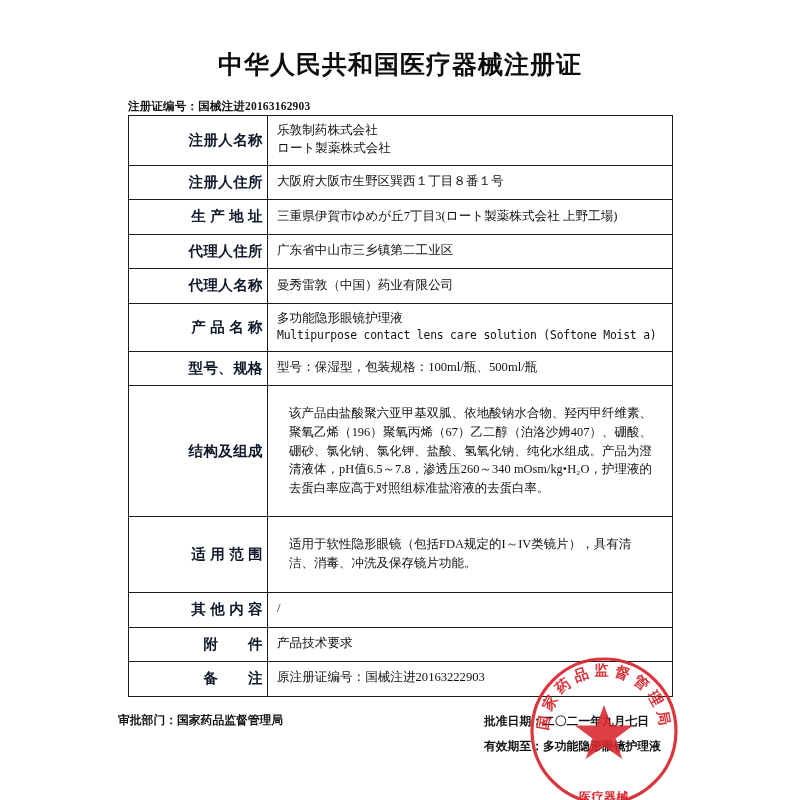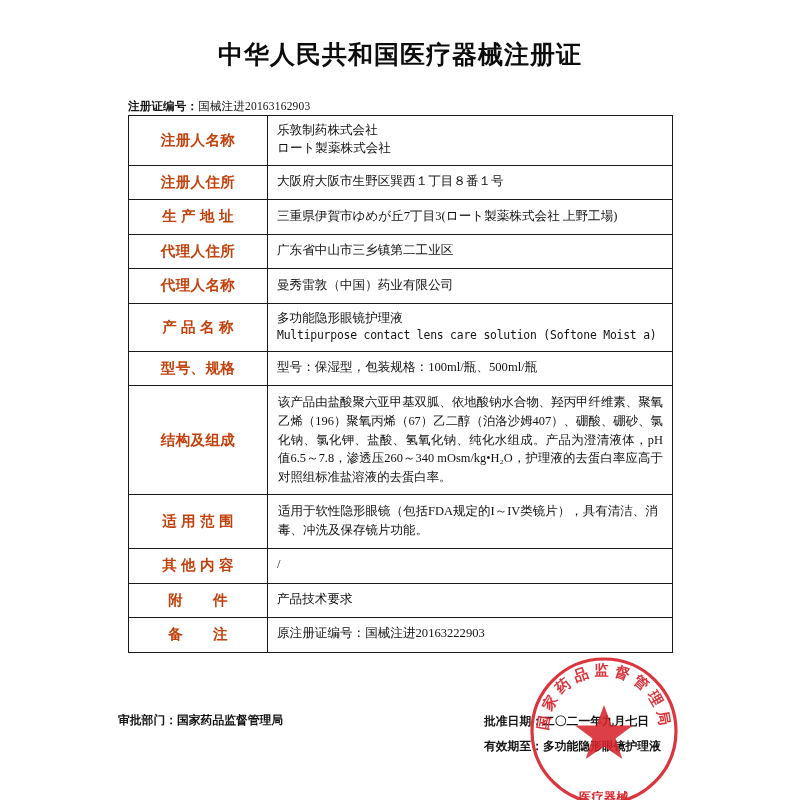--- a/index.html
+++ b/index.html
@@ -23,60 +23,60 @@
     height: 800px;
     box-sizing: border-box;
   }
 
   
   .doc-title {
     text-align: center;
     font-size: 25px;
     letter-spacing: 1px;
     font-weight: 700;
-    padding-top: 38px;
+    padding-top: 48px;
     font-family: "Liberation Serif", "DejaVu Serif", serif;
     color: #0c0c0c;
   }
 
   
   .reg-line {
     position: absolute;
     left: 128px;
     top: 99px;
     font-size: 11.5px;
     font-weight: 700;
     letter-spacing: 0.2px;
     white-space: nowrap;
     color: #141414;
   }
   .reg-line .reg-label { font-weight: 700; }
-  .reg-line .reg-value { font-weight: 400; }
+  .reg-line .reg-value { font-weight: 700; }
 
   
   .cert-table {
     position: absolute;
     left: 128px;
     top: 115px;
     width: 545px;
     border-collapse: collapse;
     table-layout: fixed;
   }
   .cert-table td {
     border: 1.1px solid #1a1a1a;
     vertical-align: middle;
     padding: 0;
   }
   .cert-table td.label {
     width: 130px;
-    text-align: center;
+    text-align: right;
     font-size: 14.5px;
     font-weight: 700;
     letter-spacing: 0.4px;
-    color: #c2410c;
+    color: #0f172a;
     padding: 7px 4px;
     line-height: 1.35;
   }
   .cert-table td.value {
     padding: 6px 8px 7px 9px;
     font-size: 12.6px;
     line-height: 1.42;
     color: #111111;
     text-align: left;
   }
@@ -85,21 +85,21 @@
 
   .value .zh { font-family: "Liberation Serif", "DejaVu Serif", serif; }
   .value .en {
     font-family: "DejaVu Sans Mono", "Liberation Mono", monospace;
     font-size: 11.4px;
     letter-spacing: -0.2px;
     display: block;
     line-height: 1.4;
   }
   .value .line { display: block; }
-  .value p { margin: 1px; }
+  .value p { margin: 12px; }
 
   .struct-text {
     font-size: 12.4px;
     line-height: 1.5;
     text-align: justify;
     text-justify: inter-ideograph;
   }
   .scope-text {
     font-size: 12.5px;
     line-height: 1.5;

